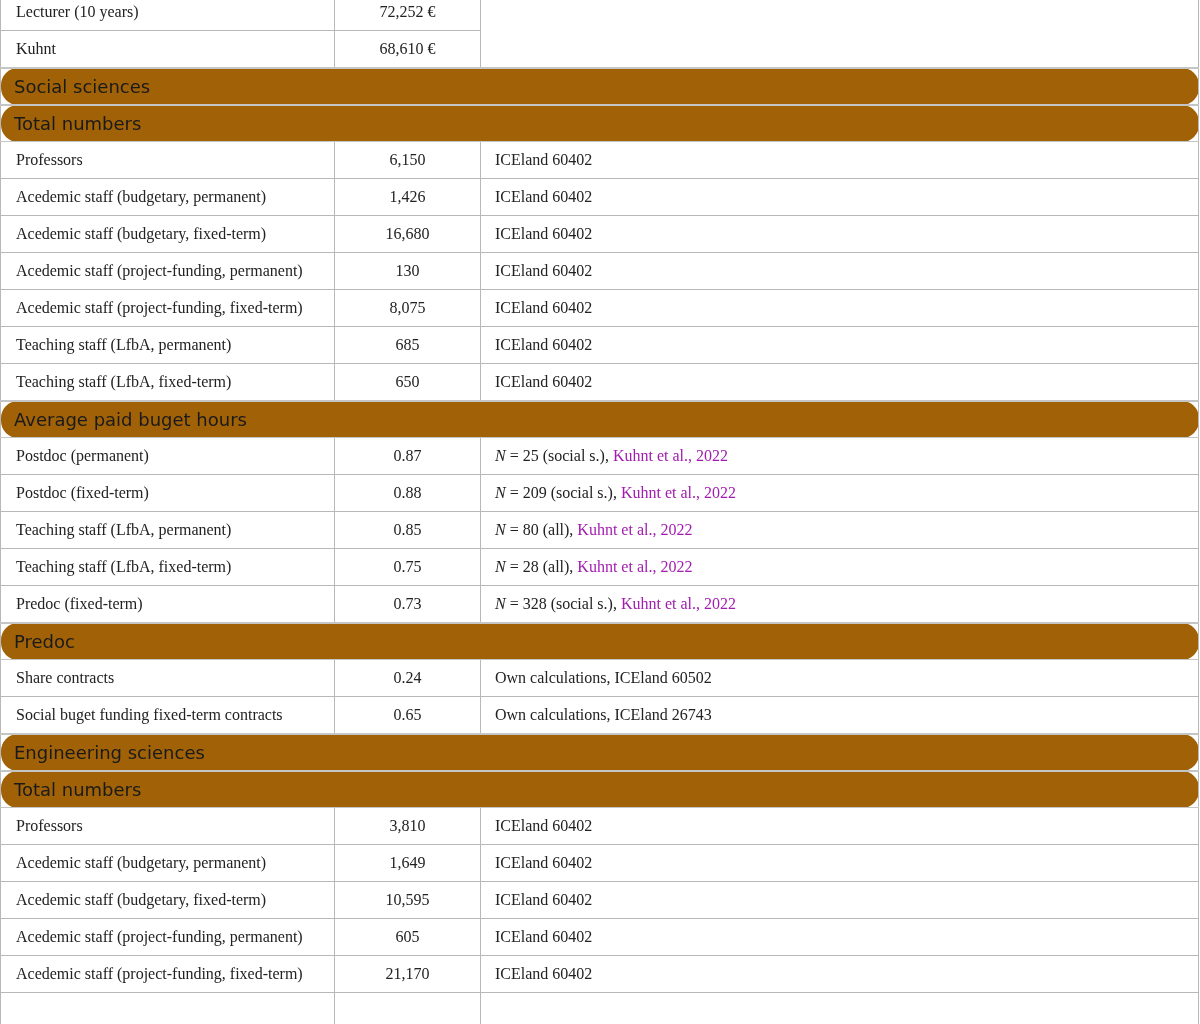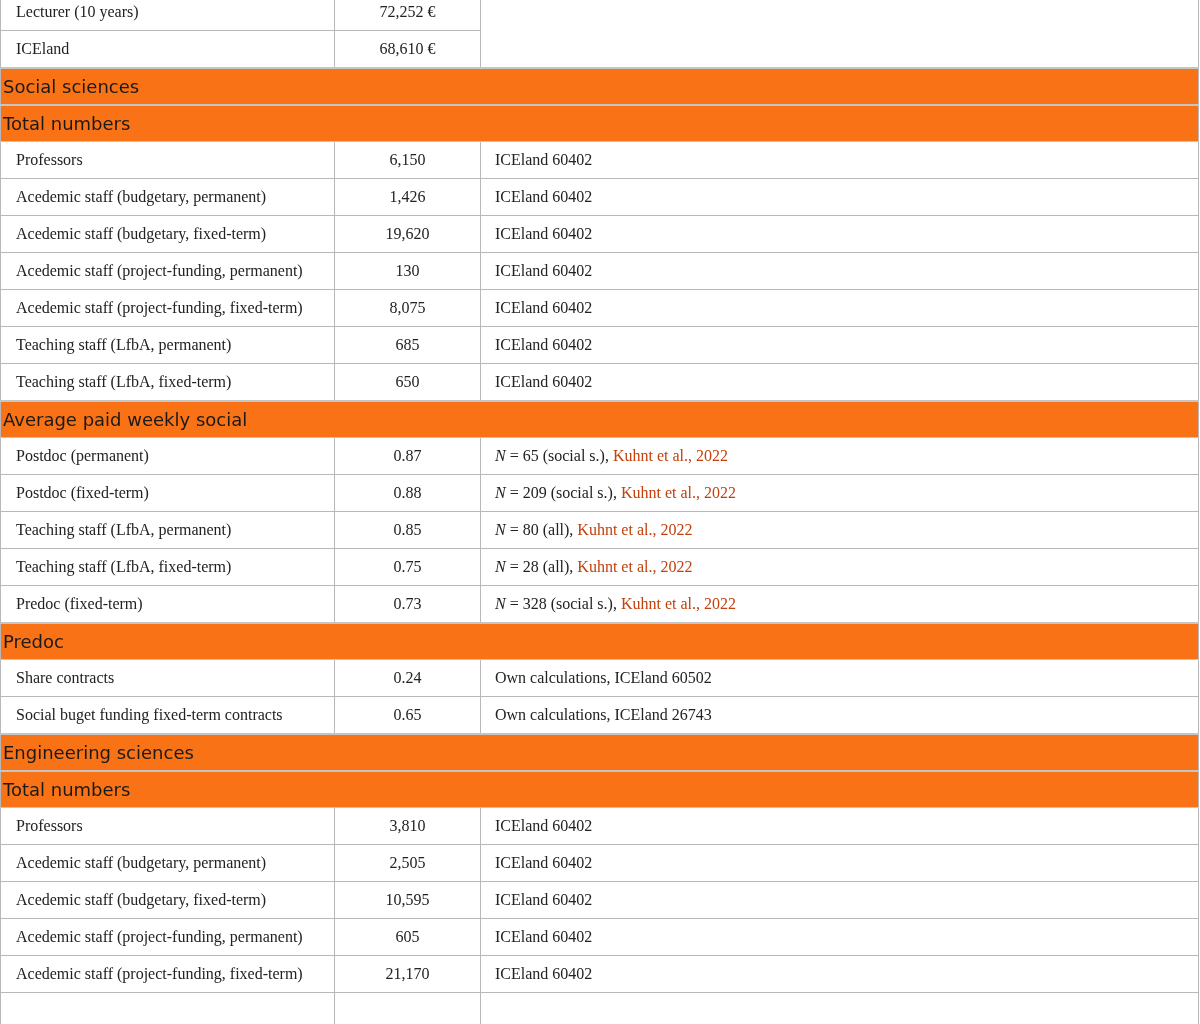--- a/index.html
+++ b/index.html
@@ -23,50 +23,51 @@
     font-size: 16px;
     color: #222;
     vertical-align: middle;
     white-space: nowrap;
     overflow: hidden;
   }
   .tbl td.val { text-align: center; padding: 0; }
   .tbl td.src { padding-left: 14px; }
   .tbl td.blank { border: none; border-left: 1px solid #b8b8b8; background: #fff; }
   .tbl tr.section td {
-    background: #f97316;
+    background: #a16207;
     font-family: "DejaVu Sans", "Liberation Sans", sans-serif;
     font-size: 18px;
     color: #1a1a1a;
-    padding-left: 2px;
+    padding-left: 13px;
     height: 35px;
     border-top: 2px solid #c4c6c5;
     border-bottom: 1px solid #c4c6c5;
+    border-radius: 17px;
   }
-  .cite { color: #c2410c; text-align: center; }
+  .cite { color: #a21caf; text-align: center; }
   .n { font-style: italic; }
 </style>
 </head>
 <body>
 
 <table class="tbl">
   <colgroup>
       <col class="c1">
       <col class="c2">
       <col class="c3">
     </colgroup>
   <tbody>
 
     <tr>
       <td>Lecturer (10 years)</td>
       <td class="val">72,252 €</td>
       <td class="blank" rowspan="2"></td>
     </tr>
     <tr>
-      <td>ICEland</td>
+      <td>Kuhnt</td>
       <td class="val">68,610 €</td>
     </tr>
 
     <tr class="section">
       <td colspan="3">Social sciences</td>
     </tr>
     <tr class="section">
       <td colspan="3">Total numbers</td>
     </tr>
     <tr>
@@ -74,21 +75,21 @@
       <td class="val">6,150</td>
       <td class="src">ICEland 60402</td>
     </tr>
     <tr>
       <td>Acedemic staff (budgetary, permanent)</td>
       <td class="val">1,426</td>
       <td class="src">ICEland 60402</td>
     </tr>
     <tr>
       <td>Acedemic staff (budgetary, fixed-term)</td>
-      <td class="val">19,620</td>
+      <td class="val">16,680</td>
       <td class="src">ICEland 60402</td>
     </tr>
     <tr>
       <td>Acedemic staff (project-funding, permanent)</td>
       <td class="val">130</td>
       <td class="src">ICEland 60402</td>
     </tr>
     <tr>
       <td>Acedemic staff (project-funding, fixed-term)</td>
       <td class="val">8,075</td>
@@ -99,26 +100,26 @@
       <td class="val">685</td>
       <td class="src">ICEland 60402</td>
     </tr>
     <tr>
       <td>Teaching staff (LfbA, fixed-term)</td>
       <td class="val">650</td>
       <td class="src">ICEland 60402</td>
     </tr>
 
     <tr class="section">
-      <td colspan="3">Average paid weekly social</td>
+      <td colspan="3">Average paid buget hours</td>
     </tr>
     <tr>
       <td>Postdoc (permanent)</td>
       <td class="val">0.87</td>
-      <td class="src"><span class="n">N</span><span> = 65 (social s.), </span><span class="cite">Kuhnt et al., 2022</span></td>
+      <td class="src"><span class="n">N</span><span> = 25 (social s.), </span><span class="cite">Kuhnt et al., 2022</span></td>
     </tr>
     <tr>
       <td>Postdoc (fixed-term)</td>
       <td class="val">0.88</td>
       <td class="src"><span class="n">N</span><span> = 209 (social s.), </span><span class="cite">Kuhnt et al., 2022</span></td>
     </tr>
     <tr>
       <td>Teaching staff (LfbA, permanent)</td>
       <td class="val">0.85</td>
       <td class="src"><span class="n">N</span><span> = 80 (all), </span><span class="cite">Kuhnt et al., 2022</span></td>
@@ -154,21 +155,21 @@
     <tr class="section">
       <td colspan="3">Total numbers</td>
     </tr>
     <tr>
       <td>Professors</td>
       <td class="val">3,810</td>
       <td class="src">ICEland 60402</td>
     </tr>
     <tr>
       <td>Acedemic staff (budgetary, permanent)</td>
-      <td class="val">2,505</td>
+      <td class="val">1,649</td>
       <td class="src">ICEland 60402</td>
     </tr>
     <tr>
       <td>Acedemic staff (budgetary, fixed-term)</td>
       <td class="val">10,595</td>
       <td class="src">ICEland 60402</td>
     </tr>
     <tr>
       <td>Acedemic staff (project-funding, permanent)</td>
       <td class="val">605</td>

